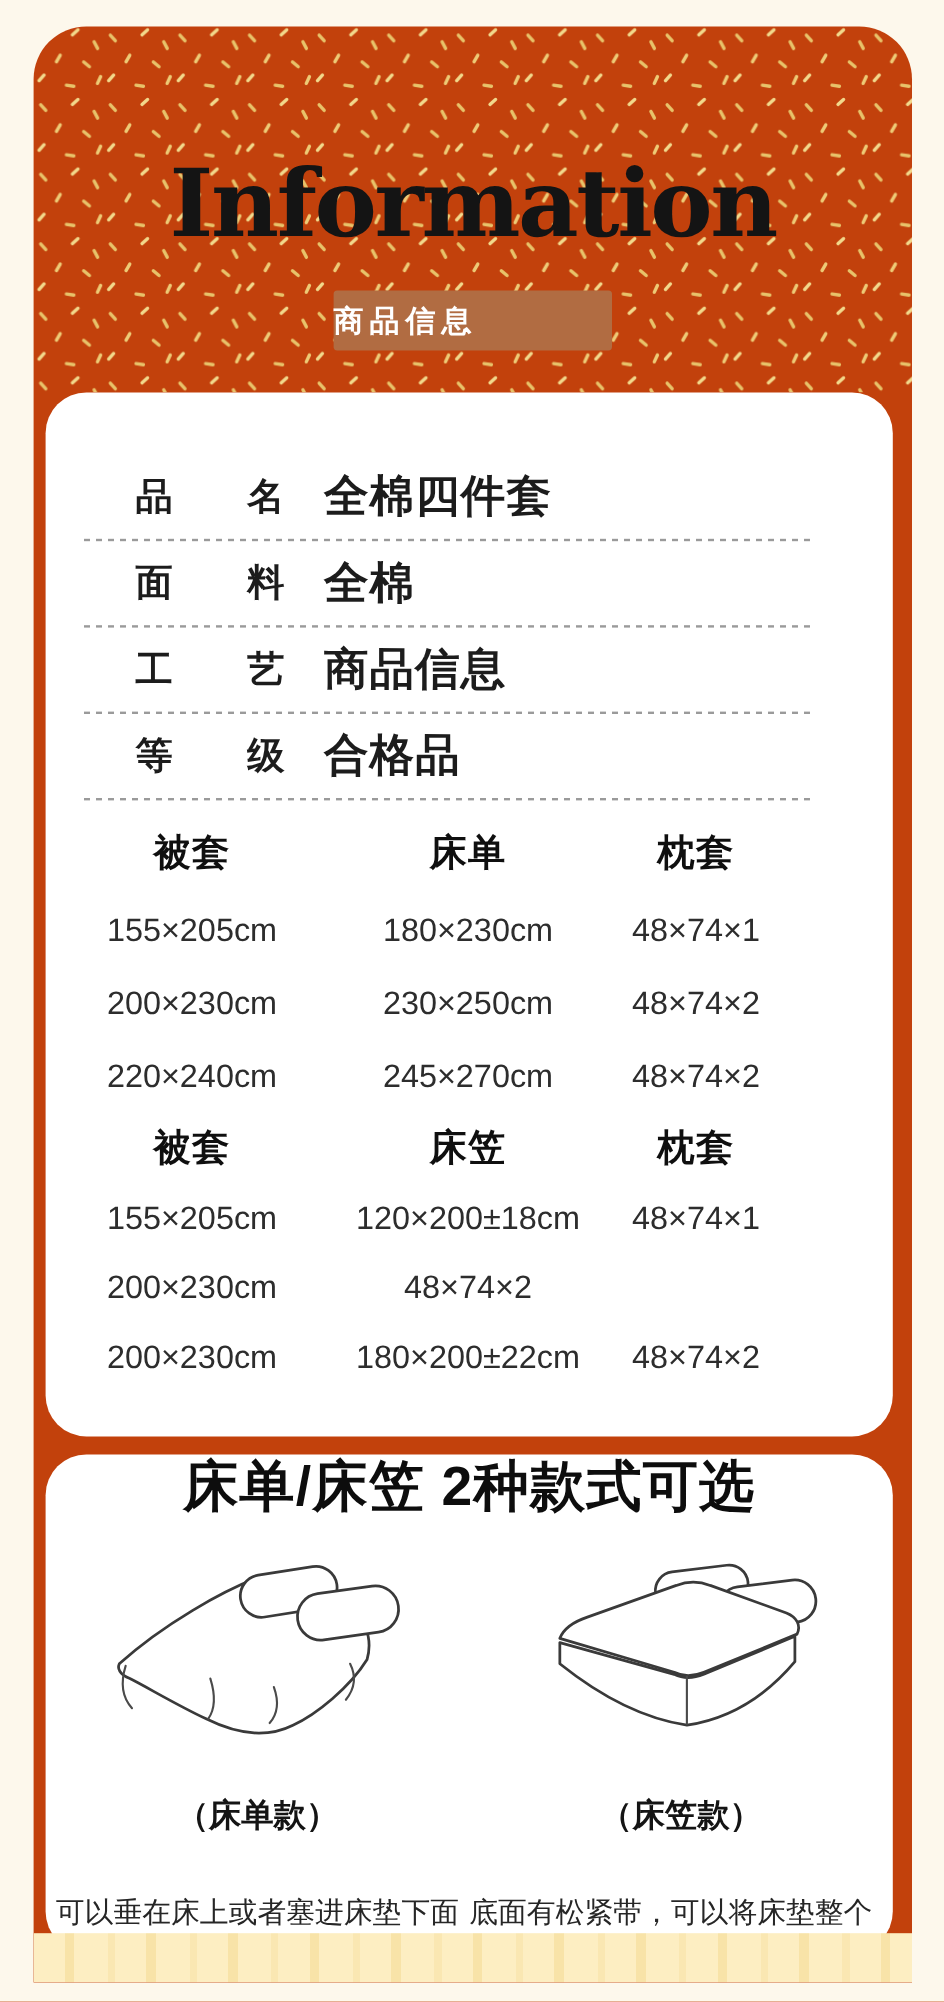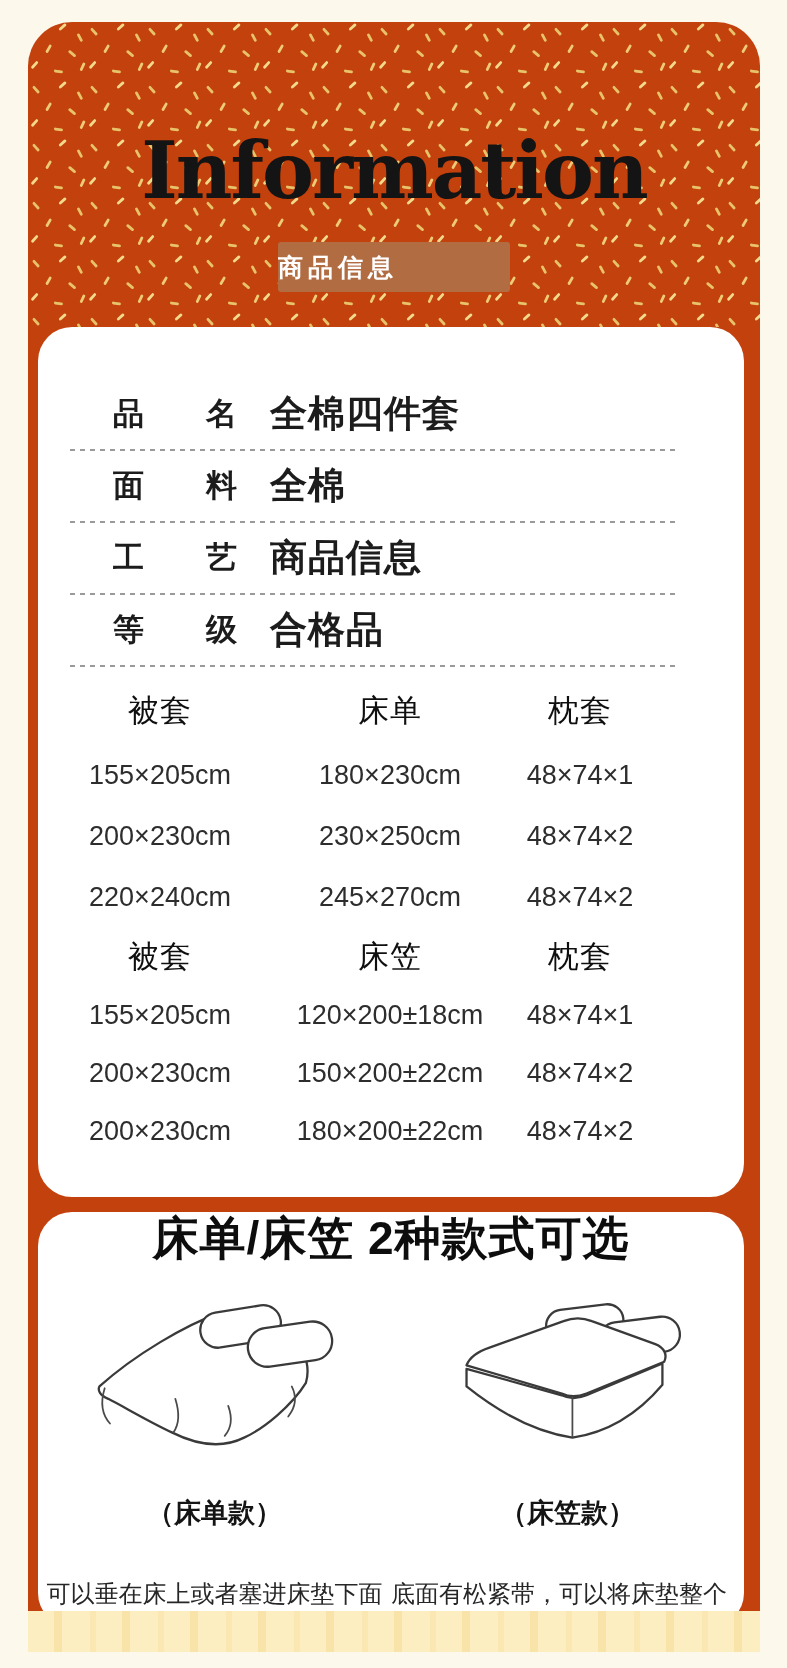--- a/index.html
+++ b/index.html
@@ -53,21 +53,21 @@
   .info-value { margin-left: 33px; font-size: 37px; font-weight: bold; color: #1c1c1c; letter-spacing: 1px; }
   .divider {
     height: 2px; margin: 0 66px 0 32px;
     background: repeating-linear-gradient(90deg, #9a9a9a 0 5px, transparent 5px 10px);
   }
   
   .size-row { display: grid; grid-template-columns: 244px 216px 164px; padding-right: 0; }
   .size-row .cell { display: flex; align-items: center; justify-content: center; }
   .size-head-1 { margin-top: 14px; height: 60px; }
   .size-head-2 { margin-top: 0;  height: 58px; }
-  .size-row.head .cell { font-size: 31px; font-weight: normal; color: #0f0f0f; letter-spacing: 1px; }
+  .size-row.head .cell { font-size: 31px; font-weight: bold; color: #0f0f0f; letter-spacing: 1px; }
   .t1-rows { margin-top: 4px; }
   .t1-rows .size-row { height: 61px; }
   .t2-rows .size-row { height: 58px; }
   .size-row.data .cell { font-size: 27px; font-weight: normal; color: #2d2d2d; text-align: center; }
   
   .card-styles { margin-top: 15px; height: 415px; }
   .styles-title {
     margin: 0; 
     text-align: center; font-size: 46px; line-height: 52px;
     font-weight: bold; color: #0d0d0d; letter-spacing: 1px;
@@ -186,21 +186,20 @@
         <div class="cell">枕套</div>
       </div>
       <div class="t2-rows">
         <div class="size-row data">
           <div class="cell">155×205cm</div>
           <div class="cell">120×200±18cm</div>
           <div class="cell">48×74×1</div>
         </div>
         <div class="size-row data">
           <div class="cell">200×230cm</div>
-          <div class="cell">150×200±22cm</div>
           <div class="cell">48×74×2</div>
         </div>
         <div class="size-row data">
           <div class="cell">200×230cm</div>
           <div class="cell">180×200±22cm</div>
           <div class="cell">48×74×2</div>
         </div>
       </div>
     </div>
   </section>

